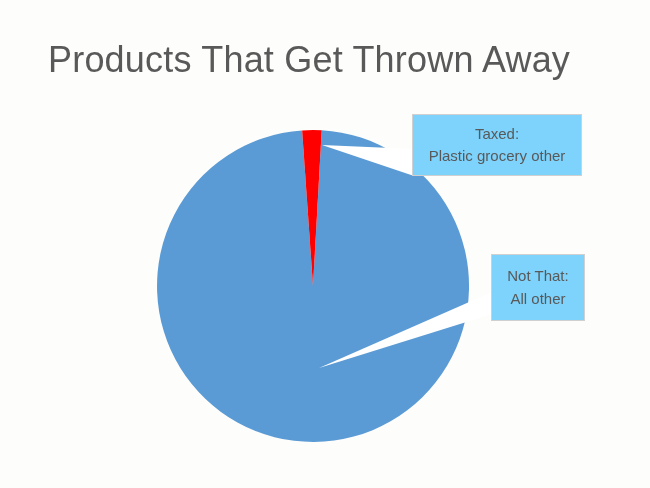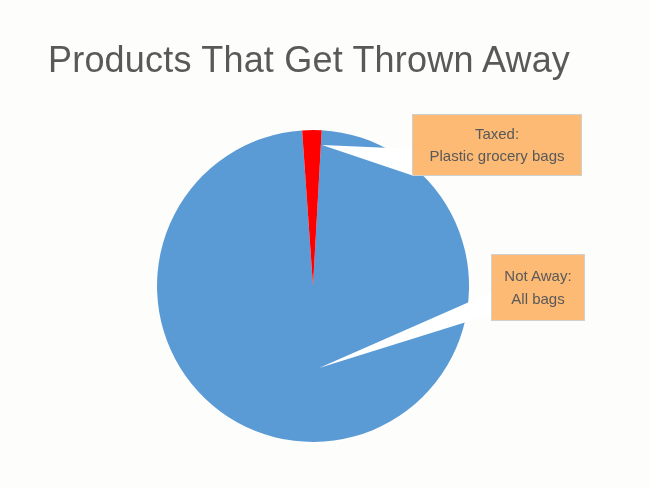--- a/index.html
+++ b/index.html
@@ -33,21 +33,21 @@
   }
   svg.pie-svg {
     position: absolute;
     left: 0; top: 0;
     width: 650px;
     height: 488px;
   }
   .callout {
     position: absolute;
     box-sizing: border-box;
-    background: #fdba74;
+    background: #7dd3fc;
     border: 1px solid #d0d0d0;
     color: #595959;
     font-size: 15px;
     line-height: 1.5;
     text-align: center;
     display: flex;
     flex-direction: column;
     justify-content: center;
     align-items: center;
   }
@@ -82,21 +82,21 @@
 
     <path fill="#FF0000" d="M 313 286 L 302.12 130.38 A 156 156 0 0 1 321.71 130.24 Z"></path>
 
     <path fill="#ffffff" d="M 322 145 L 414 149 L 414 176 Z"></path>
 
     <path fill="#ffffff" d="M 319 368 L 492 292 L 492 314 Z"></path>
   </svg>
 
   <div class="callout" id="callout-taxed">
     <span class="callout-line">Taxed:</span>
-    <span class="callout-line">Plastic grocery bags</span>
+    <span class="callout-line">Plastic grocery other</span>
   </div>
 
   <div class="callout" id="callout-not-taxed">
-    <span class="callout-line">Not Away:</span>
-    <span class="callout-line">All bags</span>
+    <span class="callout-line">Not That:</span>
+    <span class="callout-line">All other</span>
   </div>
 
 </div>
 
 </body></html>

